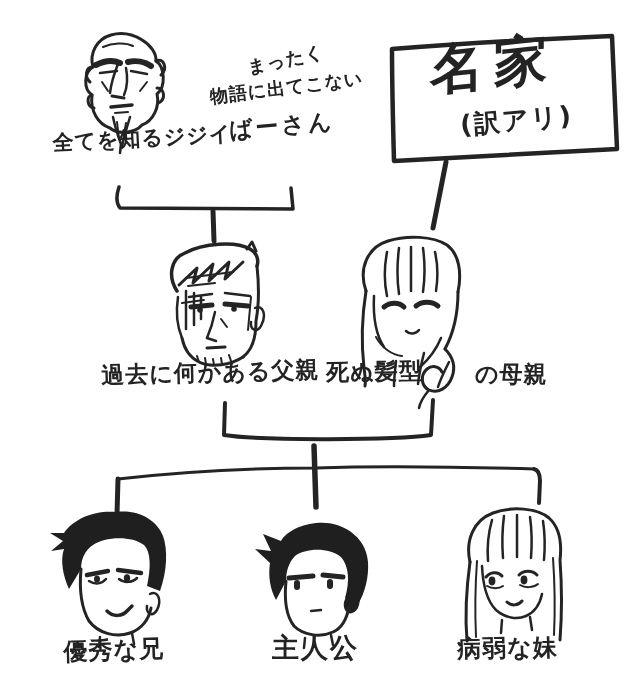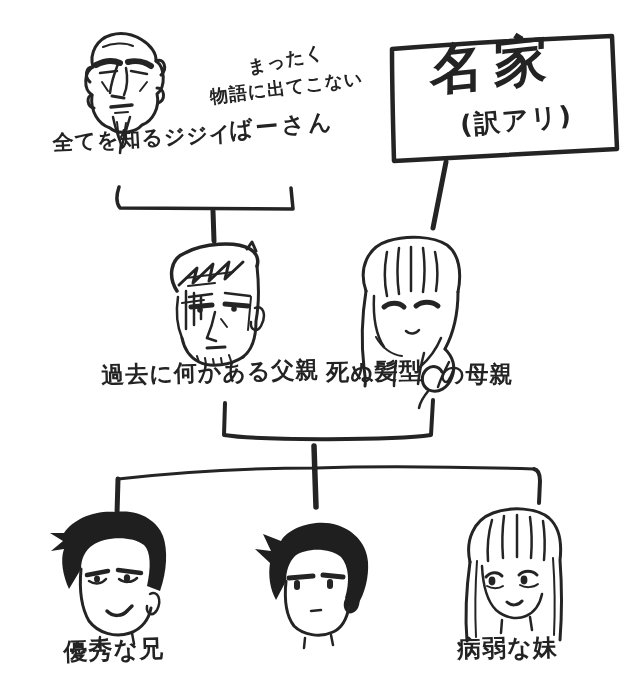--- a/index.html
+++ b/index.html
@@ -13,21 +13,21 @@
     transform-origin:left top;line-height:1;letter-spacing:1px;
   }
   #lbl-grandfather{left:52px;top:133px;font-size:21px;transform:rotate(-3deg);}
   #lbl-note1{left:246px;top:59px;font-size:18px;transform:rotate(-12deg);}
   #lbl-note2{left:209px;top:88px;font-size:18px;transform:rotate(-7deg);}
   #lbl-note3{left:228px;top:119px;font-size:23px;transform:rotate(-5deg);letter-spacing:3px;}
   #lbl-box-title{left:430px;top:44px;font-size:54px;font-weight:800;letter-spacing:10px;transform:rotate(-6deg) skewX(-6deg);}
   #lbl-box-sub{left:459px;top:112px;font-size:26px;transform:rotate(-5deg);letter-spacing:2px;}
   #lbl-father{left:101px;top:364px;font-size:23px;transform:rotate(-1.5deg);}
   #lbl-mother-a{left:326px;top:361px;font-size:23px;transform:rotate(-1deg);}
-  #lbl-mother-b{left:441px;top:363px;font-size:23px;}
+  #lbl-mother-b{left:441px;top:363px;font-size:23px;padding-left:34px;}
   #lbl-brother{left:63px;top:640px;font-size:24px;transform:rotate(-2deg);}
   #lbl-protagonist{left:272px;top:634px;font-size:27px;font-weight:800;letter-spacing:2px;}
   #lbl-sister{left:457px;top:637px;font-size:24px;transform:rotate(-1deg);}
 </style>
 </head>
 <body>
 
 <div class="stage">
 
   <svg class="svg-layer" viewBox="0 0 640 688">
@@ -191,15 +191,16 @@
   <div class="label" id="lbl-note3">ばーさん</div>
 
   <div class="label" id="lbl-box-title">名家</div>
   <div class="label" id="lbl-box-sub">(訳アリ)</div>
 
   <div class="label" id="lbl-father">過去に何かある父親</div>
   <div class="label" id="lbl-mother-a">死ぬ髪型</div>
   <div class="label" id="lbl-mother-b">の母親</div>
 
   <div class="label" id="lbl-brother">優秀な兄</div>
+  <div class="label" id="lbl-protagonist">主人公</div>
   <div class="label" id="lbl-sister">病弱な妹</div>
 
 </div>
 
 </body></html>

